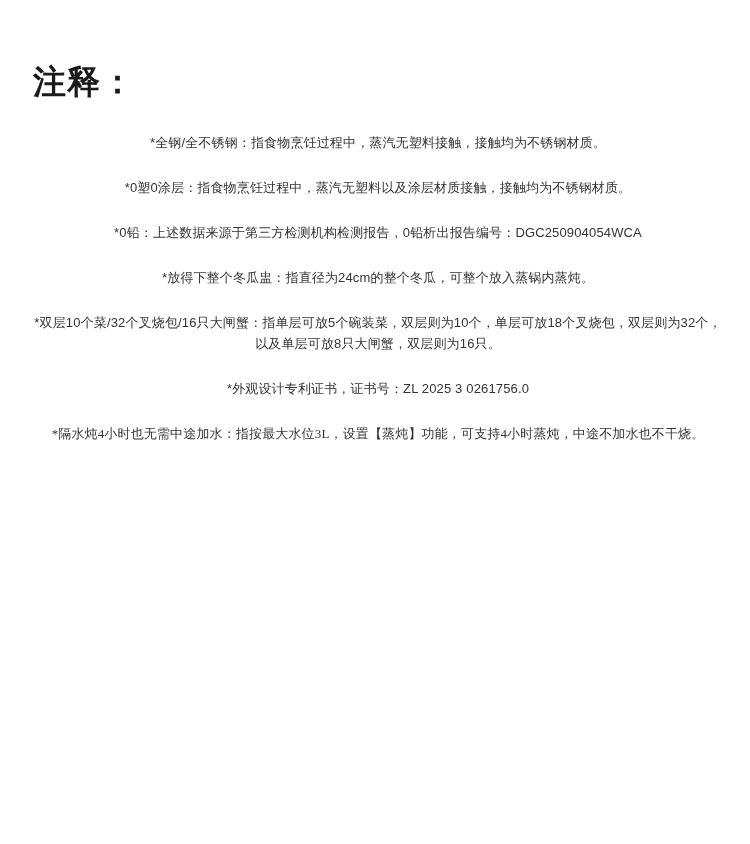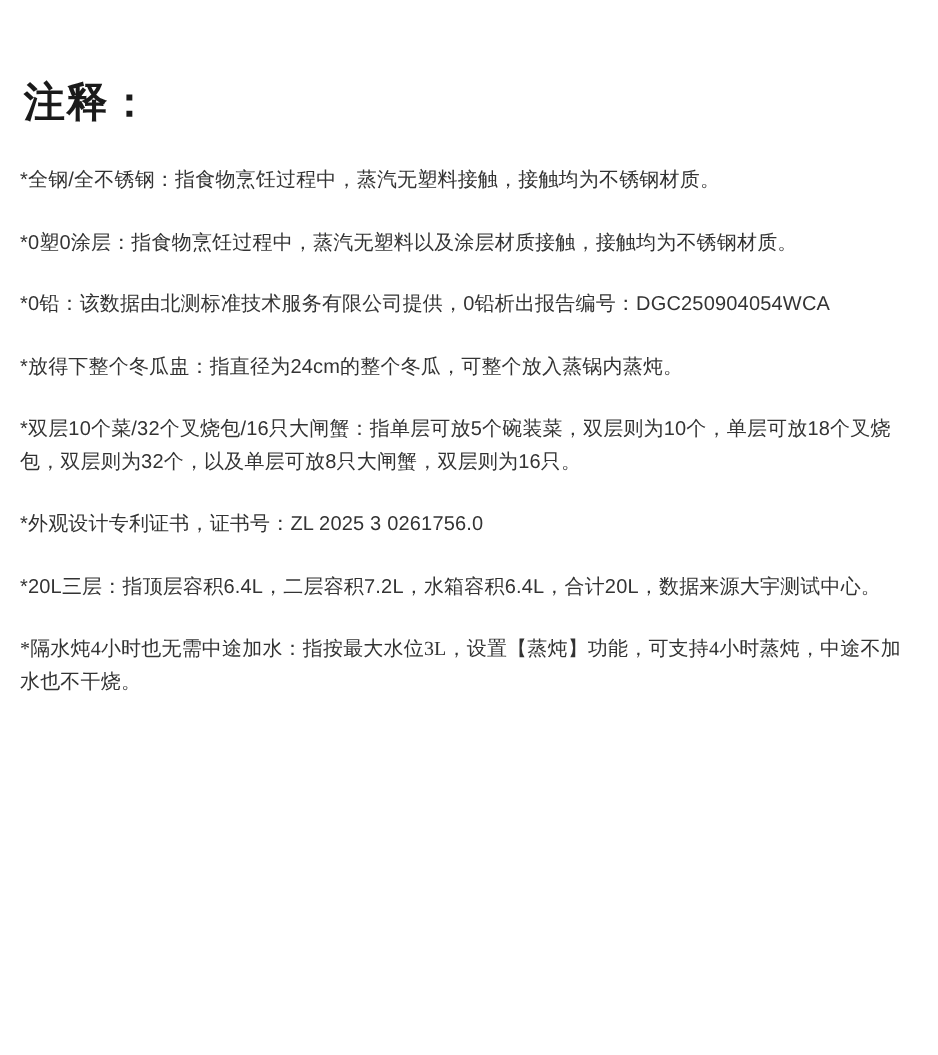--- a/index.html
+++ b/index.html
@@ -11,56 +11,55 @@
     width: 750px;
     height: 844px;
     font-family: "Liberation Sans", "DejaVu Sans", sans-serif;
     color: #2b2b2b;
     overflow: hidden;
   }
   .page {
     width: 750px;
     height: 844px;
     box-sizing: border-box;
-    padding: 62px 24px 0 16px;
+    padding: 62px 24px 0 30px;
     position: relative;
   }
   .doc-title {
     font-size: 33px;
     font-weight: bold;
     letter-spacing: 1px;
     color: #1a1a1a;
     margin: 0 0 30px 3px;
     line-height: 1.2;
   }
   .notes {
     display: block;
   }
   .note {
-    font-size: 16px;
+    font-size: 13px;
     line-height: 1.62;
     color: #333333;
     margin: 0 0 24px 0;
     letter-spacing: 0.15px;
-    text-align: left;
+    text-align: center;
     word-break: break-all;
   }
   .note:last-child {
     margin-bottom: 0;
     font-family: Liberation Serif, serif;
   }
 </style>
 </head>
 <body>
 
 <div class="page">
   <h1 class="doc-title">注释：</h1>
   <div class="notes">
     <p class="note">*全钢/全不锈钢：指食物烹饪过程中，蒸汽无塑料接触，接触均为不锈钢材质。</p>
     <p class="note">*0塑0涂层：指食物烹饪过程中，蒸汽无塑料以及涂层材质接触，接触均为不锈钢材质。</p>
-    <p class="note">*0铅：该数据由北测标准技术服务有限公司提供，0铅析出报告编号：DGC250904054WCA</p>
+    <p class="note">*0铅：上述数据来源于第三方检测机构检测报告，0铅析出报告编号：DGC250904054WCA</p>
     <p class="note">*放得下整个冬瓜盅：指直径为24cm的整个冬瓜，可整个放入蒸锅内蒸炖。</p>
     <p class="note">*双层10个菜/32个叉烧包/16只大闸蟹：指单层可放5个碗装菜，双层则为10个，单层可放18个叉烧包，双层则为32个，以及单层可放8只大闸蟹，双层则为16只。</p>
     <p class="note">*外观设计专利证书，证书号：ZL 2025 3 0261756.0</p>
-    <p class="note">*20L三层：指顶层容积6.4L，二层容积7.2L，水箱容积6.4L，合计20L，数据来源大宇测试中心。</p>
     <p class="note">*隔水炖4小时也无需中途加水：指按最大水位3L，设置【蒸炖】功能，可支持4小时蒸炖，中途不加水也不干烧。</p>
   </div>
 </div>
 
 </body></html>

